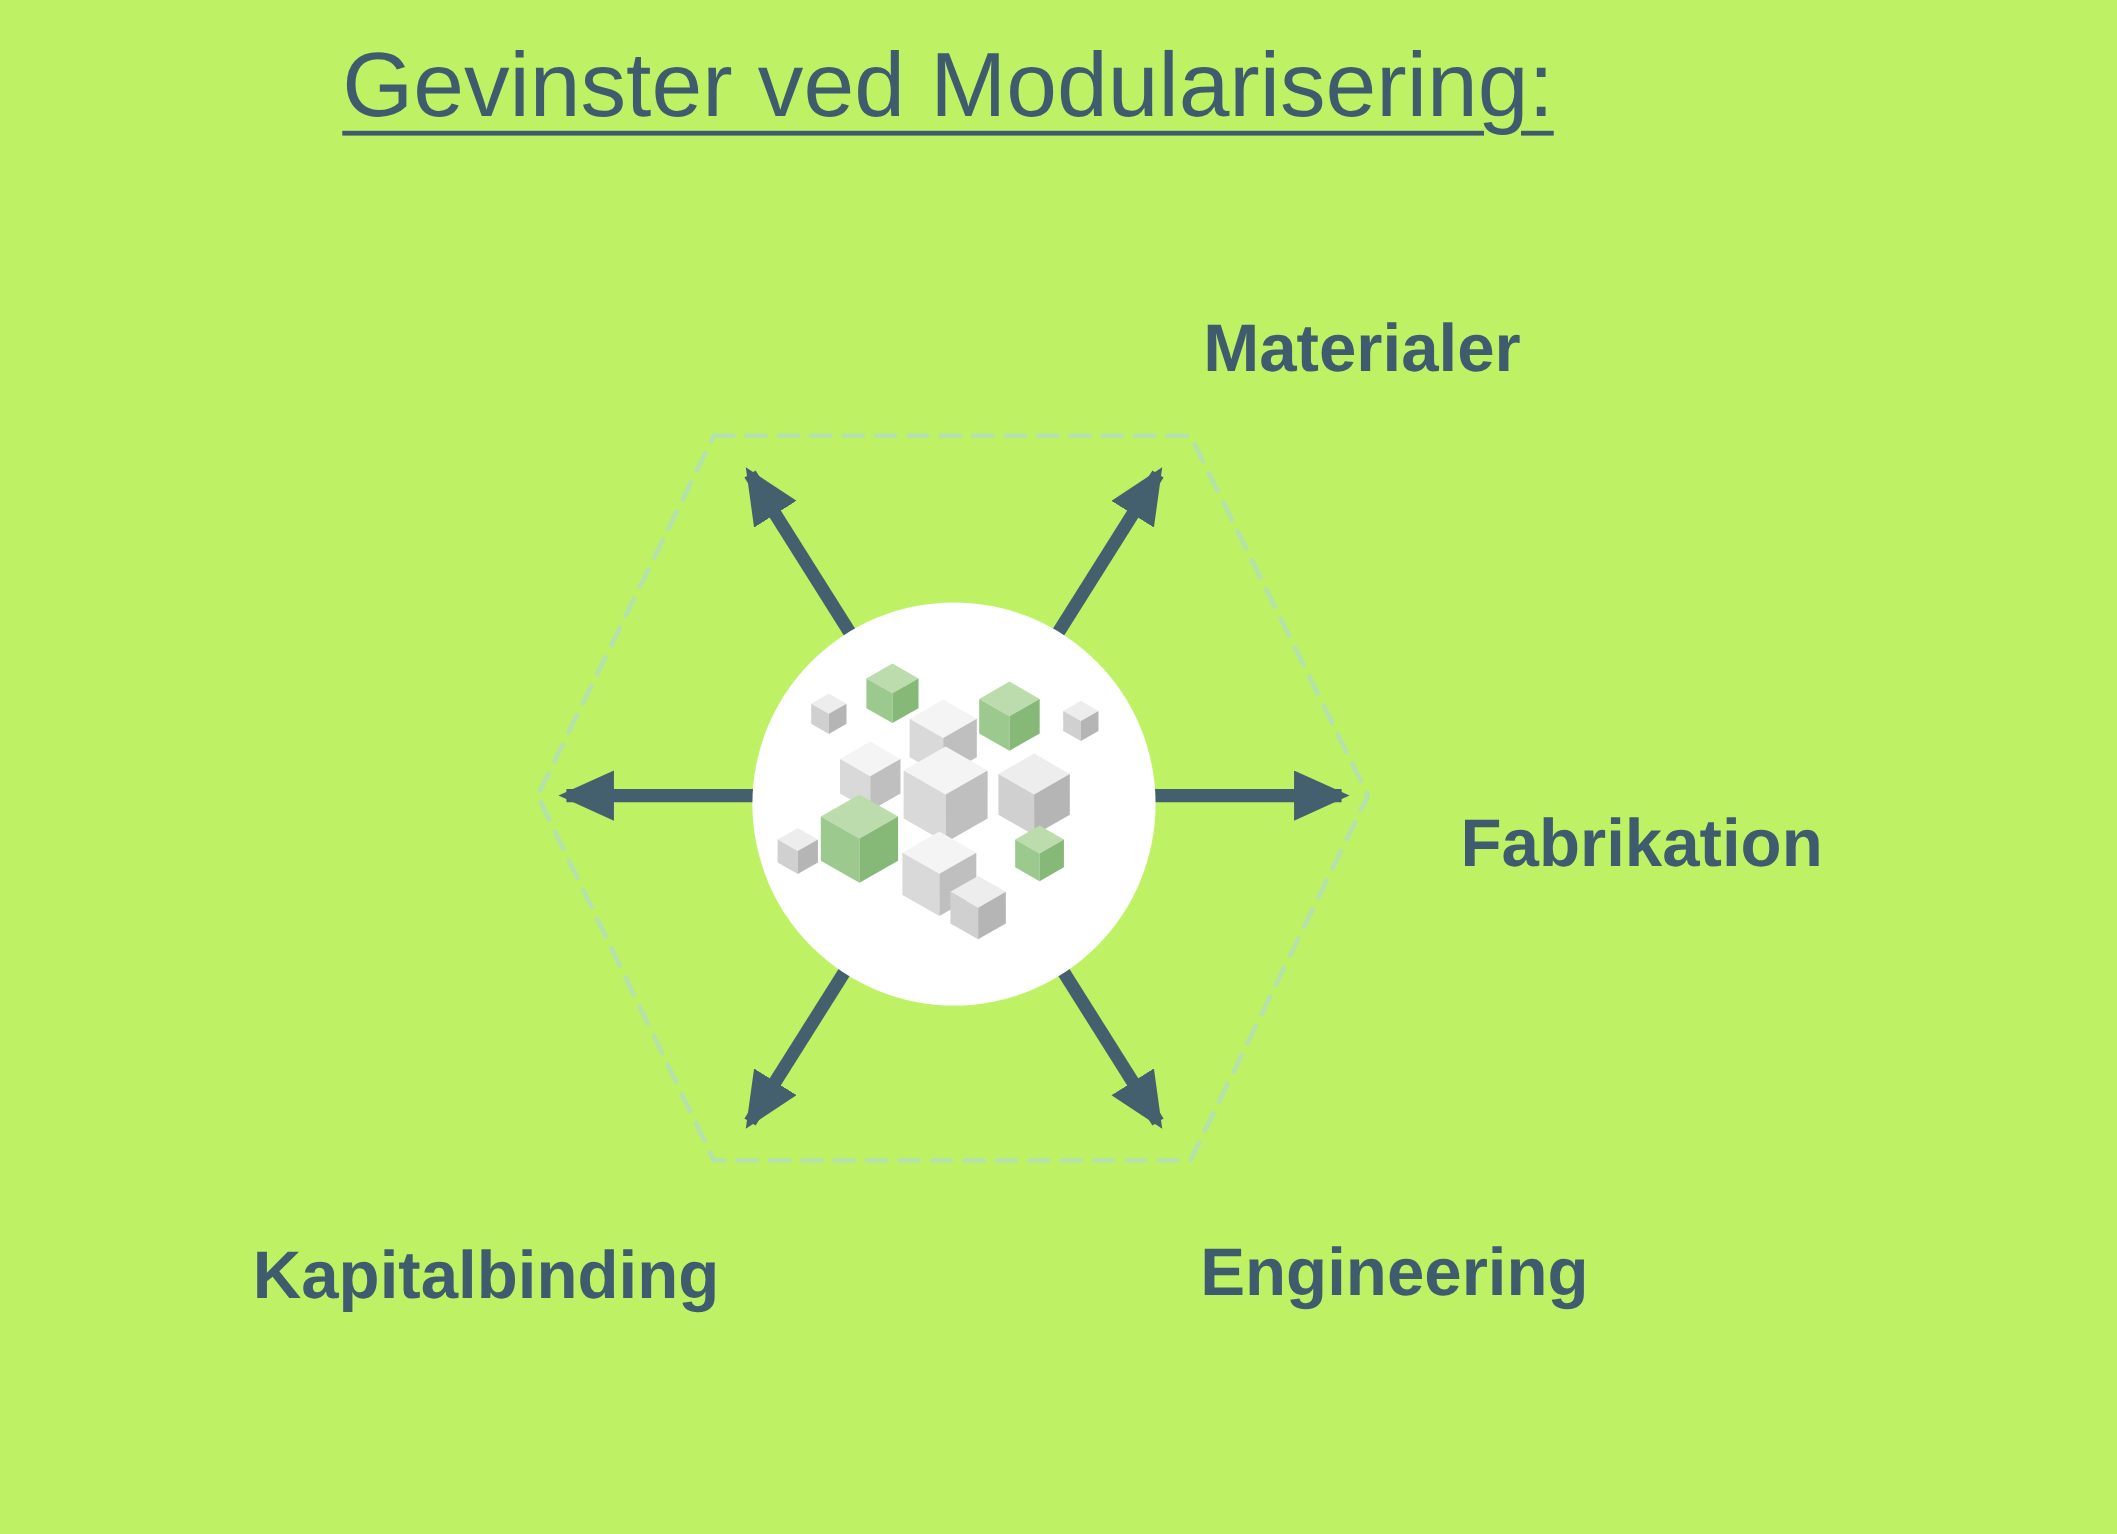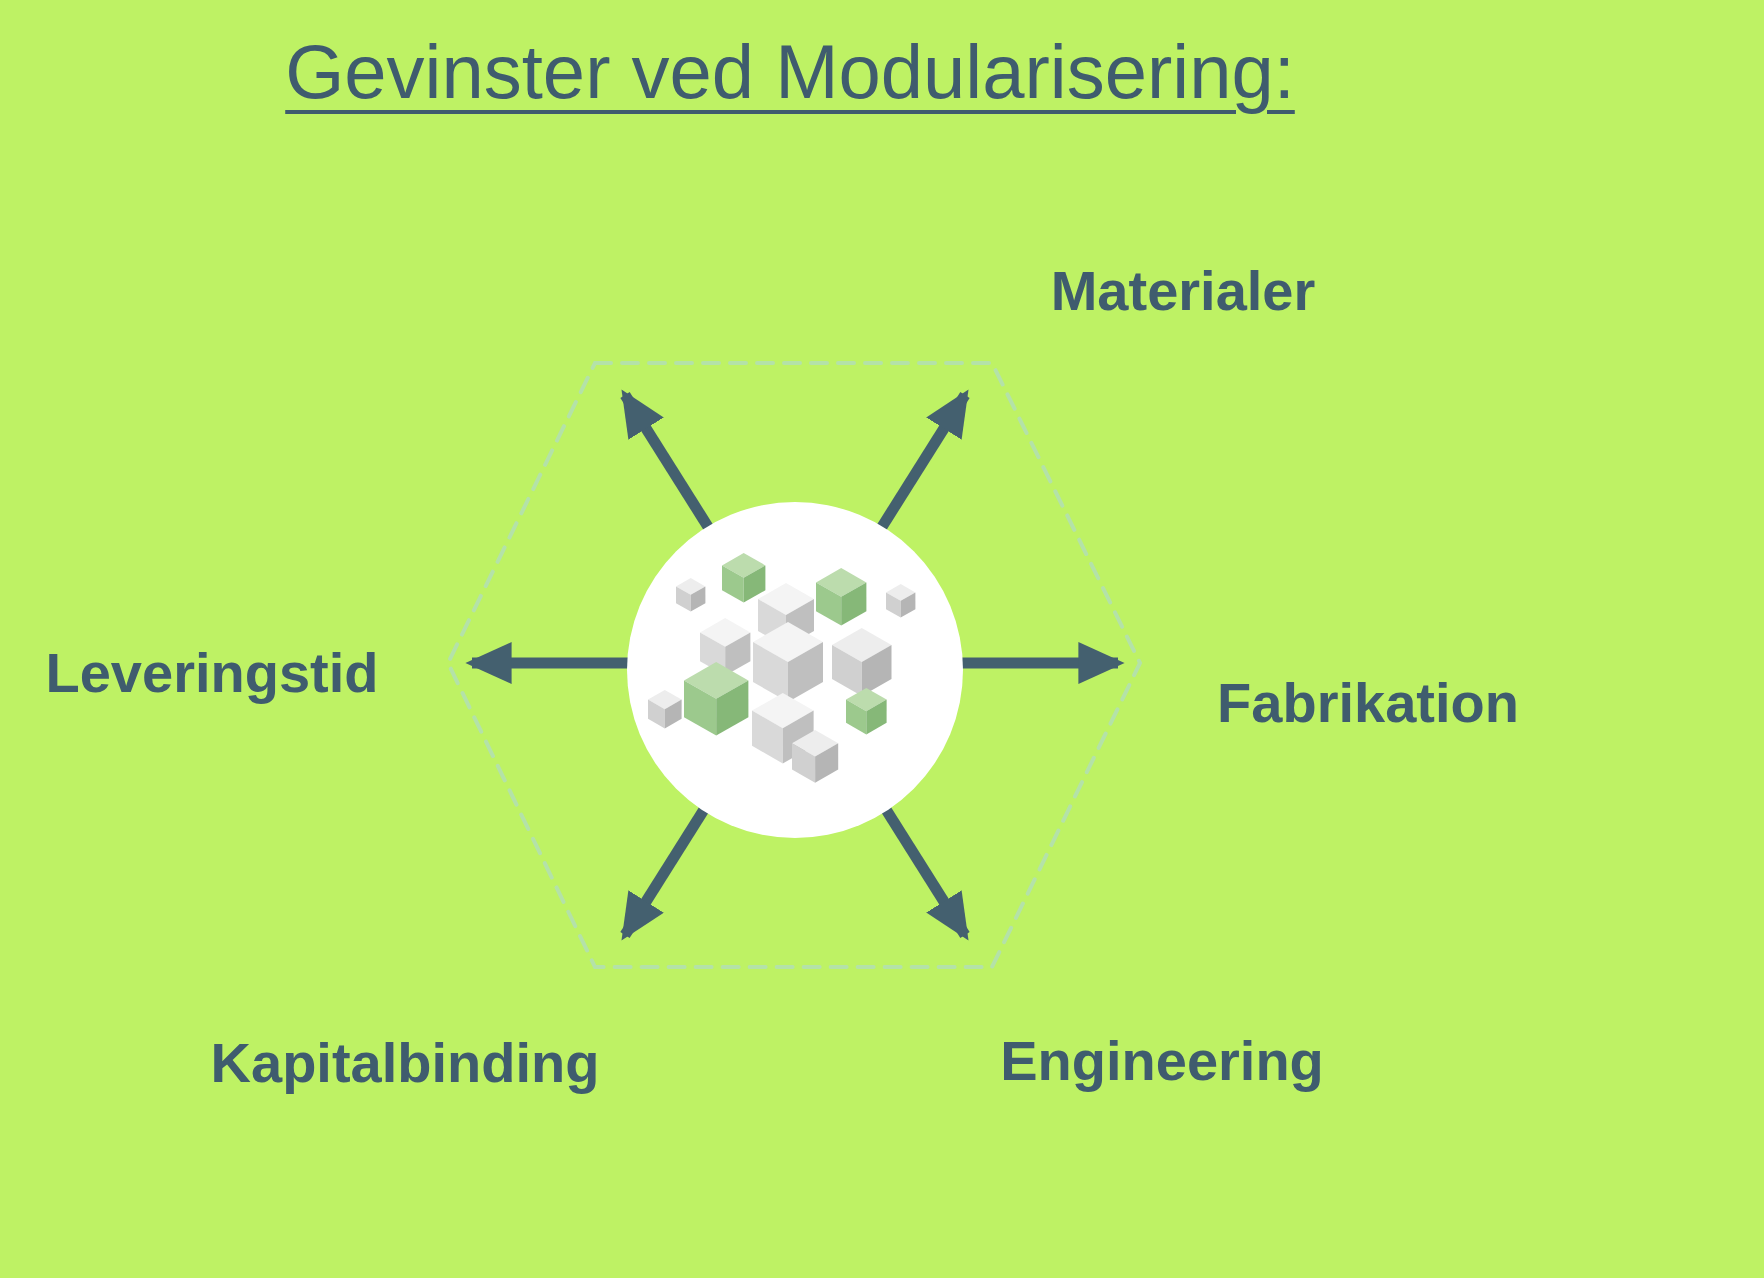--- a/index.html
+++ b/index.html
@@ -37,21 +37,21 @@
   }
   .spoke-label {
     position: absolute;
     transform: translate(-50%, -50%);
     font-size: 56px;
     font-weight: 600;
     color: #3f5c6e;
     white-space: nowrap;
   }
   .label-kvalitet      { left: 495px;  top: 292px; }
-  .label-materialer    { left: 1135px; top: 290px; margin-left: 48px; }
+  .label-materialer    { left: 1135px; top: 290px; }
   .label-fabrikation   { left: 1368px; top: 702px; }
   .label-engineering   { left: 1162px; top: 1060px; }
   .label-kapitalbinding{ left: 405px;  top: 1062px; }
   .label-leveringstid  { left: 212px;  top: 672px; }
 
   .hexagon-outline {
     fill: none;
     stroke: #b4e2a8;
     stroke-width: 4;
     stroke-dasharray: 16 11;
@@ -118,15 +118,14 @@
       <use href="#cube" class="cube-gray" transform="translate(752,693) scale(0.88)"></use>
       <use href="#cube" class="cube-green" transform="translate(846,688) scale(0.58)"></use>
       <use href="#cube" class="cube-gray2" transform="translate(792,730) scale(0.66)"></use>
     </g>
   </svg>
 
   <div class="spoke-label label-materialer">Materialer</div>
   <div class="spoke-label label-fabrikation">Fabrikation</div>
   <div class="spoke-label label-engineering">Engineering</div>
   <div class="spoke-label label-kapitalbinding">Kapitalbinding</div>
-  <div class="spoke-label label-leveringstid">Leveringstid</div>
 
 </div>
 
 </body></html>

